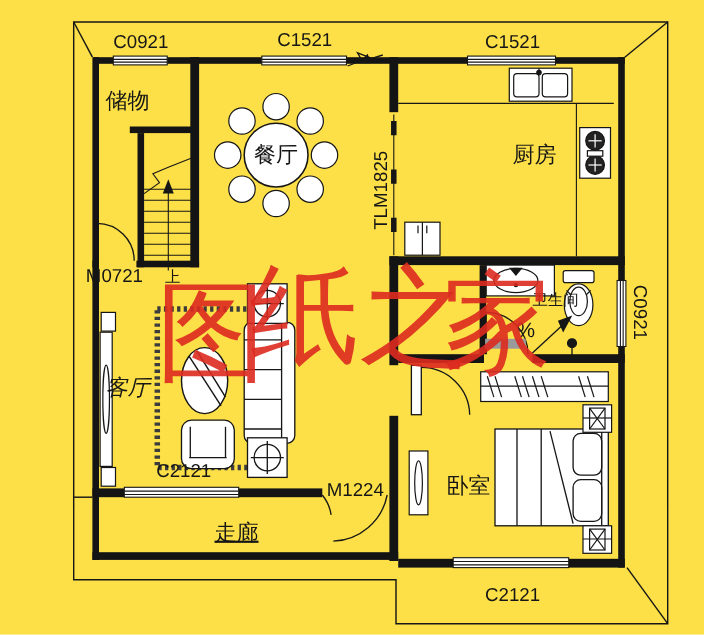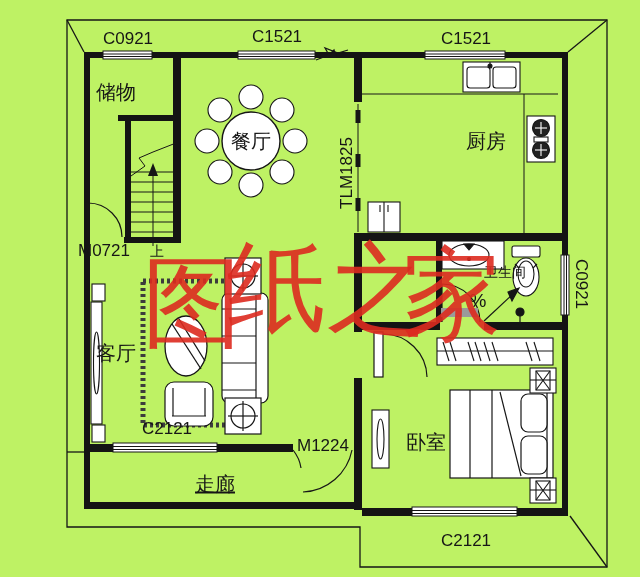--- a/index.html
+++ b/index.html
@@ -1,16 +1,16 @@
 <!DOCTYPE html>
 <html><head>
 <meta charset="utf-8">
 <style>
   html,body{margin:0;padding:0;background:#fff;}
-  #plan{position:relative;width:640px;height:577px;background:#bef264;overflow:hidden;
+  #plan{position:relative;width:640px;height:577px;background:#fde047;overflow:hidden;
         font-family:"Liberation Sans",sans-serif;color:#161616;}
   #plan svg{position:absolute;left:0;top:0;}
   .lbl{position:absolute;transform:translate(-50%,-50%);white-space:nowrap;
        font-size:17px;letter-spacing:0px;color:#161616;z-index:3;}
   .lbl.code{font-size:17px;}
   .lbl.room{font-size:20px;}
   .lbl.small{font-size:14px;}
   .lbl.rotccw{transform:translate(-50%,-50%) rotate(-90deg);}
   .lbl.rotcw{transform:translate(-50%,-50%) rotate(90deg);}
   .wm{position:absolute;transform:translate(-50%,-50%);font-size:100px;line-height:1;
@@ -285,21 +285,21 @@
   <div class="lbl code" style="left:104px;top:251px;">M0721</div>
   <div class="lbl code rotcw" style="left:581px;top:284px;">C0921</div>
   <div class="lbl code" style="left:167px;top:429px;">C2121</div>
   <div class="lbl code" style="left:323px;top:446px;">M1224</div>
   <div class="lbl code" style="left:466px;top:541px;">C2121</div>
 
   <div class="lbl room" style="left:116px;top:92px;">储物</div>
   <div class="lbl room" style="left:251px;top:141px;">餐厅</div>
   <div class="lbl room" style="left:486px;top:141px;">厨房</div>
   <div class="lbl room small" style="left:505px;top:273px;">卫生间</div>
-  <div class="lbl room" style="left:116px;top:353px;">客厅</div>
+  <div class="lbl room" style="left:116px;top:353px;font-style:italic;">客厅</div>
   <div class="lbl room" style="left:426px;top:442px;">卧室</div>
   <div class="lbl room" style="left:215px;top:484px;text-decoration:underline;">走廊</div>
 
   <div class="lbl room" style="left:157px;top:252px;font-size:14px;">上</div>
   <div class="lbl" style="left:478px;top:301px;font-size:19px;">%</div>
 
   <div class="wm" style="left: 192px; top: 302px; color: rgb(221, 43, 32);">图</div>
   <div class="wm" style="left: 277px; top: 287px; color: rgb(221, 43, 32);">纸</div>
   <div class="wm" style="left: 377px; top: 289px; color: rgb(221, 43, 32);">之</div>
   <div class="wm" style="left: 452px; top: 294px; color: rgb(221, 43, 32);">家</div>

